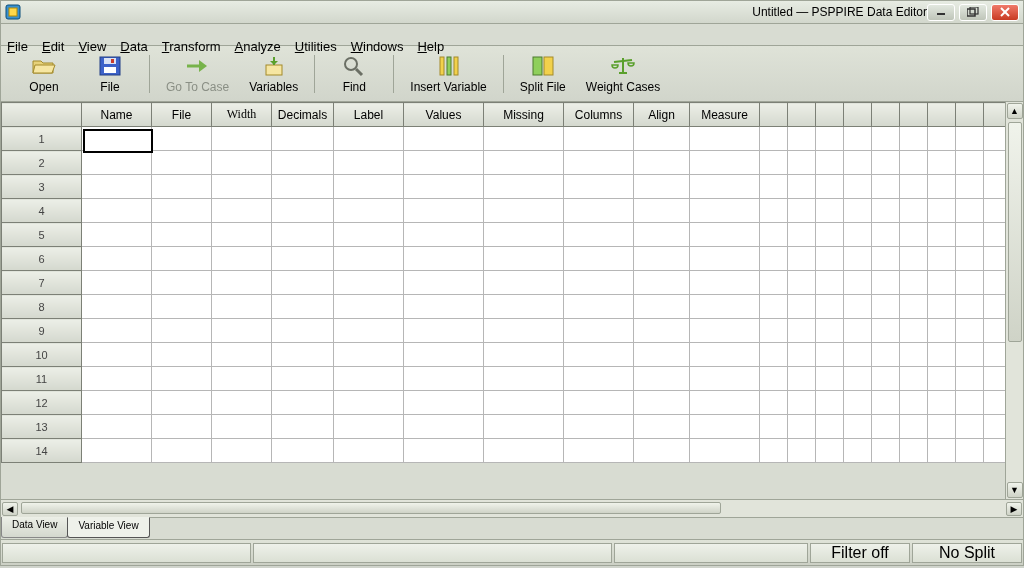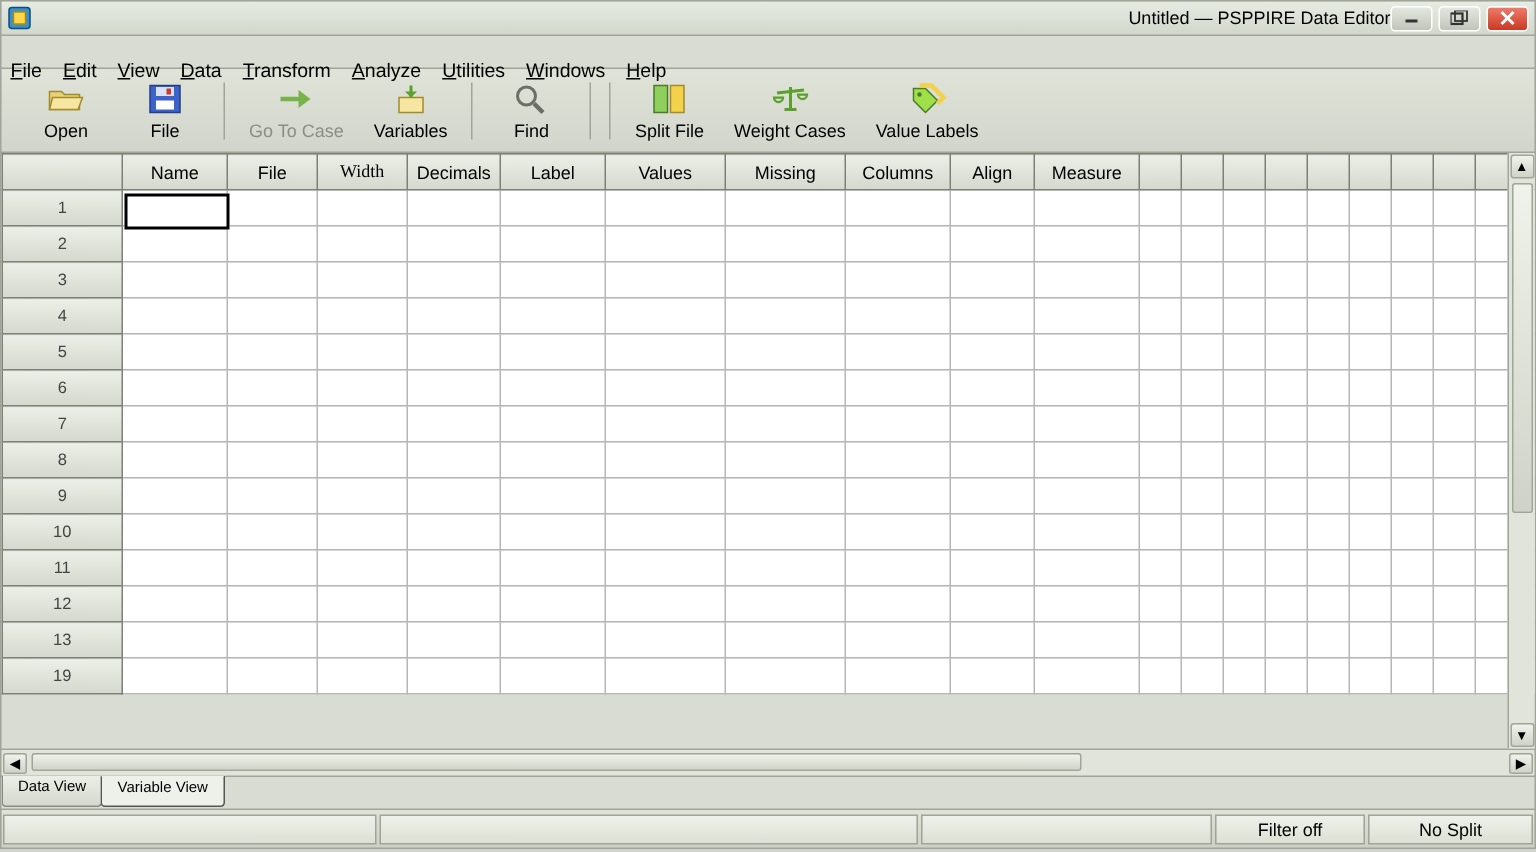--- a/index.html
+++ b/index.html
@@ -40,21 +40,21 @@
   .hscroll-row{height:18px;border:1px solid #9fa598;border-top:none;background:#e1e4da;display:flex;align-items:center;}
   .hscroll-row .arrow{width:16px;height:14px;background:linear-gradient(#f0f3eb,#cfd3c7);border:1px solid #9fa598;border-radius:2px;margin:0 1px;display:flex;align-items:center;justify-content:center;font-size:9px;}
   .hscroll-row .track{flex:1;height:14px;position:relative;}
   .hscroll-row .thumb{position:absolute;left:2px;top:0;height:12px;width:700px;background:linear-gradient(#f0f3eb,#cfd3c7);border:1px solid #9fa598;border-radius:2px;}
   
   .tabrow{height:22px;border:1px solid #9fa598;border-top:none;background:#d8dcd2;display:flex;align-items:flex-start;}
   .tab{height:21px;padding:2px 10px;border:1px solid #888;background:linear-gradient(#ecefe7,#d4d8ce);border-top:none;border-radius:0 0 3px 3px;font-size:10px;margin-right:-1px;position:relative;top:-1px;cursor:default;}
   .tab.active{background:#eef1ea;border:1px solid #555;border-top:1px solid #eef1ea;font-weight:normal;z-index:2;}
   
   .statusbar{height:26px;border:1px solid #9fa598;border-top:none;background:linear-gradient(#dfe3d8,#ccd0c5);display:flex;align-items:center;padding:0;}
-  .status-pane{height:20px;border:1px solid #9fa598;background:linear-gradient(#eef1ea,#dbe0d4);margin:0 1px;display:flex;align-items:center;justify-content:center;font-size:12px;}
+  .status-pane{height:20px;border:1px solid #9fa598;background:linear-gradient(#eef1ea,#dbe0d4);margin:0 1px;display:flex;align-items:center;justify-content:center;font-size:16px;}
 </style>
 </head>
 <body>
 
 <div class="titlebar">
   <span class="app-icon">
     <svg width="16" height="16" viewBox="0 0 16 16">
         <rect x="1" y="1" width="14" height="14" rx="2" fill="#3890d0" stroke="#0b4e7a"></rect>
         <rect x="4" y="4" width="8" height="8" fill="#ffd84a" stroke="#b48a00"></rect>
       </svg>
@@ -138,20 +138,30 @@
   <div class="tbutton">
     <span class="icon">
         <svg width="24" height="22">
           <circle cx="9" cy="9" r="6" fill="none" stroke="#6b6f65" stroke-width="2"></circle>
           <line x1="14" y1="14" x2="20" y2="20" stroke="#6b6f65" stroke-width="3"></line>
         </svg>
       </span>
     <span class="lbl">Find</span>
   </div>
   <div class="sep"></div>
+  <div class="tbutton">
+    <span class="icon">
+        <svg width="24" height="22">
+          <rect x="3" y="2" width="4" height="18" fill="#f2d14b" stroke="#a38a2a"></rect>
+          <rect x="10" y="2" width="4" height="18" fill="#8fcf5b" stroke="#4c7a2e"></rect>
+          <rect x="17" y="2" width="4" height="18" fill="#f2d14b" stroke="#a38a2a"></rect>
+        </svg>
+      </span>
+    <span class="lbl">Insert Variable</span>
+  </div>
   <div class="sep"></div>
   <div class="tbutton">
     <span class="icon">
         <svg width="24" height="22">
           <rect x="2" y="2" width="9" height="18" fill="#8fcf5b" stroke="#4c7a2e"></rect>
           <rect x="13" y="2" width="9" height="18" fill="#f2d14b" stroke="#a38a2a"></rect>
         </svg>
       </span>
     <span class="lbl">Split File</span>
   </div>
@@ -159,30 +169,20 @@
     <span class="icon">
         <svg width="26" height="22">
           <line x1="13" y1="3" x2="13" y2="18" stroke="#5aa02c" stroke-width="2"></line>
           <line x1="4" y1="7" x2="22" y2="5" stroke="#5aa02c" stroke-width="2"></line>
           <path d="M2 10a3 3 0 006 0z" fill="none" stroke="#5aa02c" stroke-width="1.5"></path>
           <path d="M18 8a3 3 0 006 0z" fill="none" stroke="#5aa02c" stroke-width="1.5"></path>
           <rect x="9" y="17" width="8" height="2" fill="#5aa02c"></rect>
         </svg>
       </span>
     <span class="lbl">Weight Cases</span>
-  </div>
-  <div class="tbutton">
-    <span class="icon">
-        <svg width="26" height="22">
-          <path d="M4 4h8l8 8-8 8-8-8z" fill="#9fe048" stroke="#4c7a2e"></path>
-          <circle cx="8" cy="8" r="1.5" fill="#4c7a2e"></circle>
-          <path d="M8 2h8l8 8-4 4" fill="none" stroke="#f2d14b" stroke-width="3"></path>
-        </svg>
-      </span>
-    <span class="lbl">Value Labels</span>
   </div>
 </div>
 
 <div class="grid-zone">
   <div class="grid-inner">
     <table class="sheet">
       <thead>
           <tr id="hdr-row">
             <th class="corner"></th>
             <th style="width: 70px;">Name</th>
@@ -501,21 +501,21 @@
             <td></td>
             <td></td>
             <td></td>
             <td></td>
             <td></td>
             <td></td>
             <td></td>
             <td></td>
           </tr>
           <tr>
-            <td class="rowhdr">19</td>
+            <td class="rowhdr">14</td>
             <td></td>
             <td></td>
             <td></td>
             <td></td>
             <td></td>
             <td></td>
             <td></td>
             <td></td>
             <td></td>
             <td></td>

